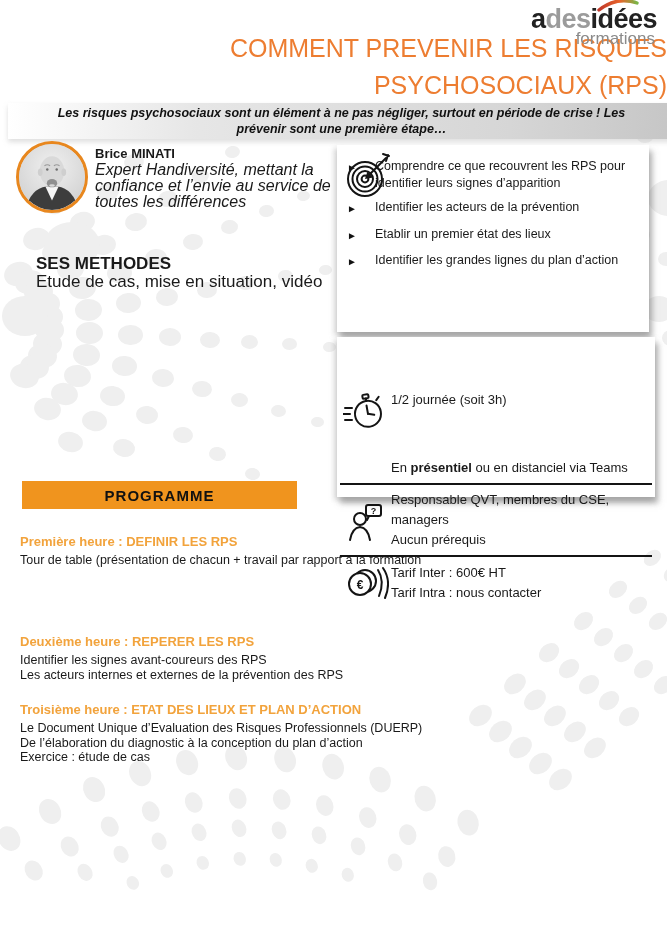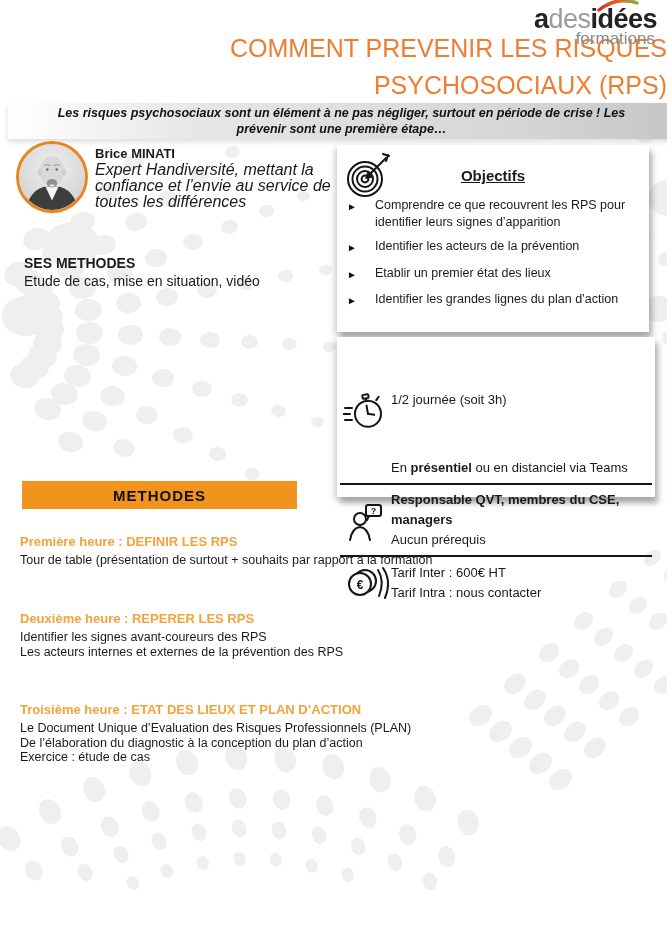--- a/index.html
+++ b/index.html
@@ -5,21 +5,21 @@
   html,body{margin:0;padding:0;background:#9a9a9a;}
   .page{
     position:relative;width:667px;height:945px;margin:0 auto;background:#fff;
     overflow:hidden;font-family:"Liberation Sans",sans-serif;color:#1a1a1a;
   }
   .dot{position:absolute;border-radius:50%;background:#efefef;}
 
   
   .logo{position:absolute;top:6px;right:10px;text-align:right;z-index:3;}
   .logo-main{position:relative;font-size:27px;font-weight:700;letter-spacing:-0.5px;line-height:27px;color:#222;}
-  .logo-des{color:#9b9b9b;font-weight:400;}
+  .logo-des{color:#9b9b9b;font-weight:700;}
   .logo-swoosh{position:absolute;top:-8px;right:18px;}
   .logo-sub{font-size:17px;color:#8a8a8a;margin-top:-4px;padding-right:2px;}
 
   
   .title{position:absolute;top:30px;left:0;width:100%;text-align:right;z-index:2;
          font-size:25px;line-height:37px;color:var(--accent,#ED7D31);font-weight:400;white-space:nowrap;}
   .intro-band{position:absolute;top:103px;left:0;width:667px;z-index:1;
     background:linear-gradient(90deg,rgba(236,236,236,0) 0%,rgba(226,226,226,.85) 28%,rgba(212,212,212,.95) 75%,rgba(198,198,198,1) 100%);
     box-shadow:0 3px 5px rgba(185,185,185,.45);
     display:flex;align-items:flex-end;justify-content:center;min-height:35px;margin-left:8px;}
@@ -27,51 +27,51 @@
     text-align:center;line-height:16px;color:#111;}
 
   
   .photo{position:absolute;left:16px;top:141px;width:72px;height:72px;border-radius:50%;
     border:3px solid var(--photo_ring,#E8871E);box-sizing:border-box;overflow:hidden;z-index:2;background:#ddd;}
   .trainer-text{position:absolute;left:95px;top:146px;width:250px;z-index:2;}
   .trainer-name{font-weight:700;font-size:13px;line-height:16px;}
   .trainer-bio{font-style:italic;font-size:16px;line-height:16px;}
 
   
-  .methods{position:absolute;left:24px;top:256px;z-index:2;font-size:14px;line-height:15.5px;}
+  .methods{position:absolute;left:36px;top:256px;z-index:2;font-size:17px;line-height:15.5px;}
   .methods-heading{font-weight:700;margin-bottom:2px;}
 
   
   .card{position:absolute;background:#fff;z-index:2;
     box-shadow:-3px 3px 5px rgba(150,150,150,.35),3px 6px 6px rgba(105,105,105,.55);}
   #objectives-card{left:337px;top:145px;width:312px;height:187px;}
   #details-card{left:337px;top:337px;width:318px;height:160px;}
 
   .obj-icon{position:absolute;left:8px;top:6px;}
   .obj-heading{margin-top:22px;text-align:center;font-size:15px;font-weight:700;text-decoration:underline;}
   .obj-list{list-style:none;margin:13px 0 0 0;padding:0 4px 0 10px;}
   .obj-list li{display:flex;font-size:12.5px;line-height:16.5px;margin-bottom:8px;}
   .obj-list li.nowrap{white-space:nowrap;}
   .obj-list .tri{flex:0 0 28px;font-size:10px;padding-top:2px;color:#111;}
 
   .d-row{display:flex;align-items:center;padding:5px 4px;}
   .d-icon{flex:0 0 50px;display:flex;justify-content:center;}
   .d-text{flex:1;font-size:13px;line-height:20px;}
   .d-text .nowrap{white-space:nowrap;margin-top:48px;}
-  .d-text .wrap-narrow{max-width:232px;font-weight:bold;}
+  .d-text .wrap-narrow{max-width:232px;}
   .divider{height:2px;background:#141414;margin:0 3px;}
 
   
   .prog-banner{position:absolute;left:22px;top:481px;width:275px;height:28px;z-index:2;
     background:var(--banner,#F0941E);color:#111;font-weight:700;font-size:15px;letter-spacing:1px;
     display:flex;align-items:center;justify-content:center;}
   .sec{position:absolute;left:20px;width:635px;z-index:2;}
   .sec h3{color:var(--heading_orange,#F2A33C);font-size:13px;font-weight:700;margin:12px 0 4px 0;}
   .sec p{margin:0;font-size:12.5px;line-height:14.5px;}
-  #sec1{top:522px;} #sec2{top:599px;} #sec3{top:690px;}
+  #sec1{top:522px;} #sec2{top:622px;} #sec3{top:690px;}
 
   svg .stroke{fill:none;stroke:#141414;stroke-width:2;stroke-linecap:round;}
 </style>
 </head>
 <body>
 
 <div class="page">
 
   <div id="dots">
       <div class="dot" style="left: 3.5px; top: 262.3px; width: 29.4px; height: 24.1px; transform: rotate(-16deg);"></div>
@@ -277,21 +277,20 @@
   <div class="card" id="objectives-card">
     <svg class="obj-icon" width="46" height="48" viewBox="0 0 46 48">
       <circle class="stroke" cx="20" cy="28" r="17"></circle>
       <circle class="stroke" cx="20" cy="28" r="12.5"></circle>
       <circle class="stroke" cx="20" cy="28" r="8"></circle>
       <circle class="stroke" cx="20" cy="28" r="3.4"></circle>
       <line class="stroke" x1="41" y1="7" x2="22" y2="26" stroke-width="2.4"></line>
       <polygon points="20,28 28,26.4 22.4,20.6" fill="#141414"></polygon>
       <path class="stroke" d="M38,3 L44,5 M41,10 L43,4" stroke-width="2"></path>
     </svg>
-    <div class="obj-heading">Objectifs</div>
     <ul class="obj-list">
       <li>
         <span class="tri">►</span>
         <span>Comprendre ce que recouvrent les RPS pour identifier leurs signes d’apparition</span>
       </li>
       <li class="nowrap">
         <span class="tri">►</span>
         <span>Identifier les acteurs de la prévention</span>
       </li>
       <li class="nowrap">
@@ -354,33 +353,33 @@
           <path class="stroke" d="M40,6 q9,13 2,30" stroke-width="1.6"></path>
         </svg>
       </div>
       <div class="d-text">
         <div>Tarif Inter : 600€ HT</div>
         <div>Tarif Intra : nous contacter</div>
       </div>
     </div>
   </div>
 
-  <div class="prog-banner">METHODES</div>
+  <div class="prog-banner">PROGRAMME</div>
 
   <section class="sec" id="sec1">
     <h3>Première heure : DEFINIR LES RPS</h3>
-    <p>Tour de table (présentation de surtout + souhaits par rapport à la formation</p>
+    <p>Tour de table (présentation de chacun + travail par rapport à la formation</p>
   </section>
 
   <section class="sec" id="sec2">
     <h3>Deuxième heure : REPERER LES RPS</h3>
     <p>Identifier les signes avant-coureurs des RPS</p>
     <p>Les acteurs internes et externes de la prévention des RPS</p>
   </section>
 
   <section class="sec" id="sec3">
     <h3>Troisième heure : ETAT DES LIEUX ET PLAN D’ACTION</h3>
-    <p>Le Document Unique d’Evaluation des Risques Professionnels (PLAN)</p>
+    <p>Le Document Unique d’Evaluation des Risques Professionnels (DUERP)</p>
     <p>De l’élaboration du diagnostic à la conception du plan d’action</p>
     <p>Exercice : étude de cas</p>
   </section>
 
 </div>
 
 </body></html>

